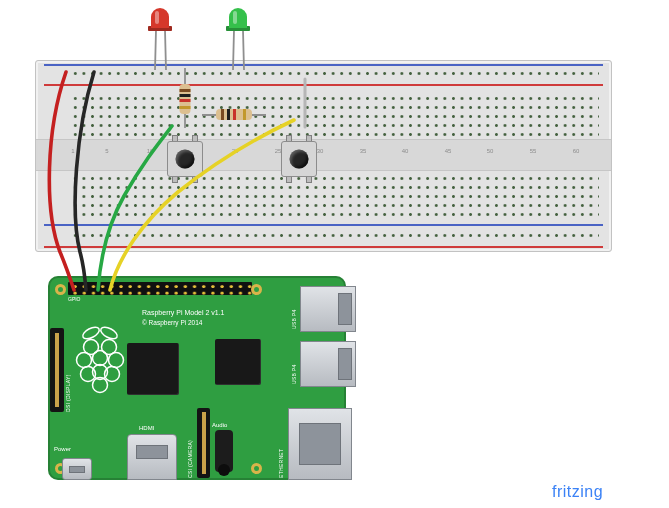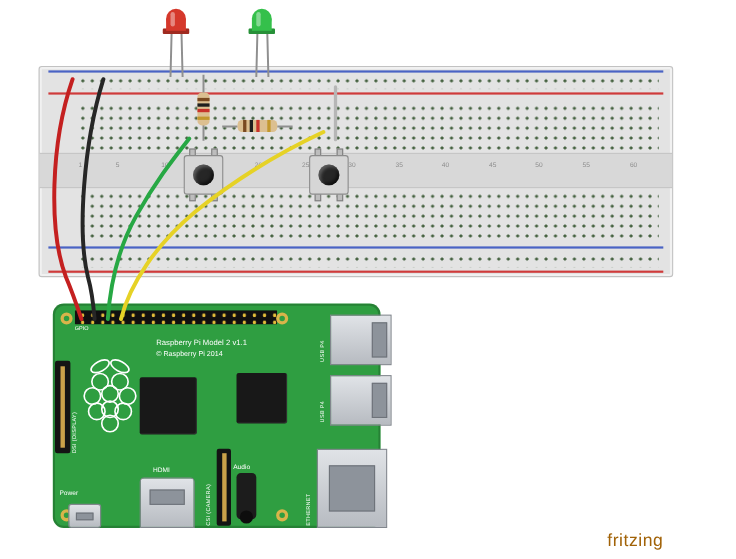--- a/index.html
+++ b/index.html
@@ -219,15 +219,15 @@
   </div>
 
   <svg class="wires" width="669" height="508" viewBox="0 0 669 508">
     <path d="M66,72 C46,130 44,210 60,252 C66,266 70,278 74,290" fill="none" stroke-width="3.6" stroke-linecap="round" stroke="#c42020"></path>
     <path d="M94,72 C76,130 70,212 80,252 C84,266 85,278 86,290" fill="none" stroke-width="3.6" stroke-linecap="round" stroke="#262626"></path>
     <path d="M110,290 C118,258 142,222 178,192 C218,160 260,136 294,120" fill="none" stroke-width="3.6" stroke-linecap="round" stroke="#e6d226"></path>
     <path d="M98,290 C100,262 106,228 124,196 C142,164 158,144 172,126" fill="none" stroke-width="3.6" stroke-linecap="round" stroke="#27a844"></path>
     <path d="M305,79 L305,127" fill="none" stroke-width="3" stroke-linecap="round" stroke="#b6b6b6"></path>
   </svg>
 
-  <div class="watermark" style="color: #a16207;">fritzing</div>
+  <div class="watermark" style="color: #3b82f6;">fritzing</div>
 
 </div>
 
 </body></html>

